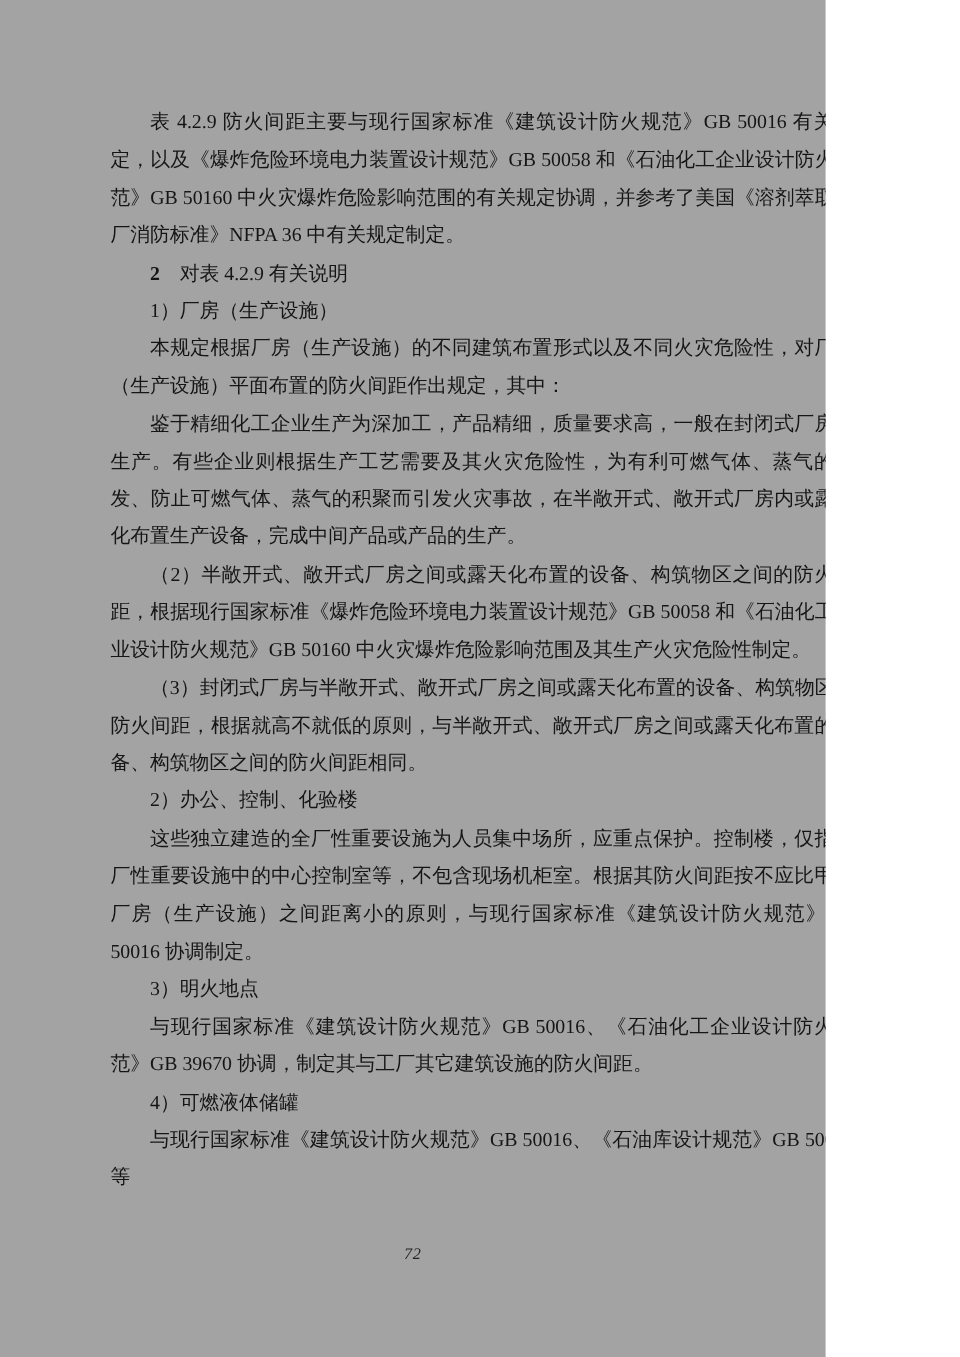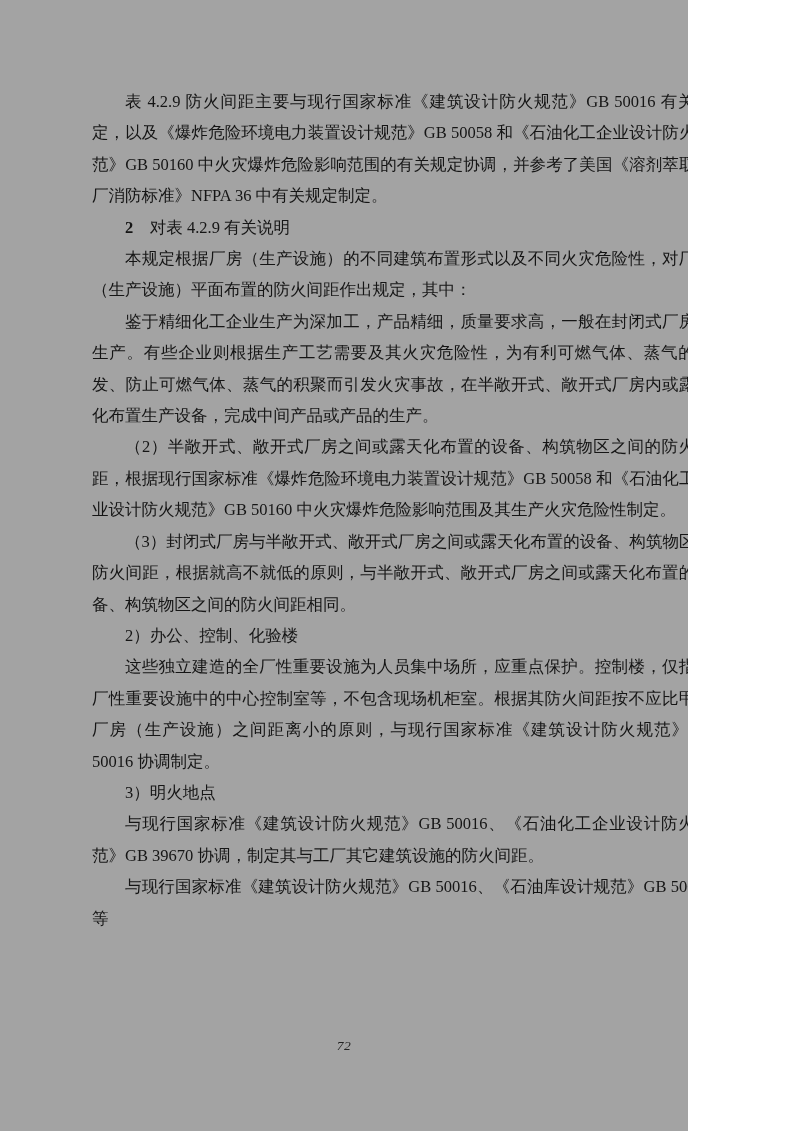--- a/index.html
+++ b/index.html
@@ -48,26 +48,28 @@
     letter-spacing: 0.5px;
   }
 </style>
 </head>
 <body>
 
 <div class="page">
   <main class="doc-body" id="doc-body">
       <p class="para"><span>表 4.2.9 防火间距主要与现行国家标准《建筑设计防火规范》GB 50016 有关规定，以及《爆炸危险环境电力装置设计规范》GB 50058 和《石油化工企业设计防火规范》GB 50160 中火灾爆炸危险影响范围的有关规定协调，并参考了美国《溶剂萃取工厂消防标准》NFPA 36 中有关规定制定。</span></p>
       <p class="para"><span class="bold">2</span><span>　对表 4.2.9 有关说明</span></p>
+      <p class="para"><span>1）厂房（生产设施）</span></p>
       <p class="para"><span>本规定根据厂房（生产设施）的不同建筑布置形式以及不同火灾危险性，对厂房（生产设施）平面布置的防火间距作出规定，其中：</span></p>
       <p class="para"><span>鉴于精细化工企业生产为深加工，产品精细，质量要求高，一般在封闭式厂房内生产。有些企业则根据生产工艺需要及其火灾危险性，为有利可燃气体、蒸气的散发、防止可燃气体、蒸气的积聚而引发火灾事故，在半敞开式、敞开式厂房内或露天化布置生产设备，完成中间产品或产品的生产。</span></p>
       <p class="para"><span>（2）半敞开式、敞开式厂房之间或露天化布置的设备、构筑物区之间的防火间距，根据现行国家标准《爆炸危险环境电力装置设计规范》GB 50058 和《石油化工企业设计防火规范》GB 50160 中火灾爆炸危险影响范围及其生产火灾危险性制定。</span></p>
       <p class="para"><span>（3）封闭式厂房与半敞开式、敞开式厂房之间或露天化布置的设备、构筑物区的防火间距，根据就高不就低的原则，与半敞开式、敞开式厂房之间或露天化布置的设备、构筑物区之间的防火间距相同。</span></p>
       <p class="para"><span>2）办公、控制、化验楼</span></p>
       <p class="para"><span>这些独立建造的全厂性重要设施为人员集中场所，应重点保护。控制楼，仅指全厂性重要设施中的中心控制室等，不包含现场机柜室。根据其防火间距按不应比甲类厂房（生产设施）之间距离小的原则，与现行国家标准《建筑设计防火规范》GB 50016 协调制定。</span></p>
       <p class="para"><span>3）明火地点</span></p>
       <p class="para"><span>与现行国家标准《建筑设计防火规范》GB 50016、《石油化工企业设计防火规范》GB 39670 协调，制定其与工厂其它建筑设施的防火间距。</span></p>
+      <p class="para"><span>4）可燃液体储罐</span></p>
       <p class="para"><span>与现行国家标准《建筑设计防火规范》GB 50016、《石油库设计规范》GB 50074 等</span></p>
     </main>
   <footer class="page-footer">
     <span class="page-number">72</span>
   </footer>
 </div>
 
 </body></html>

